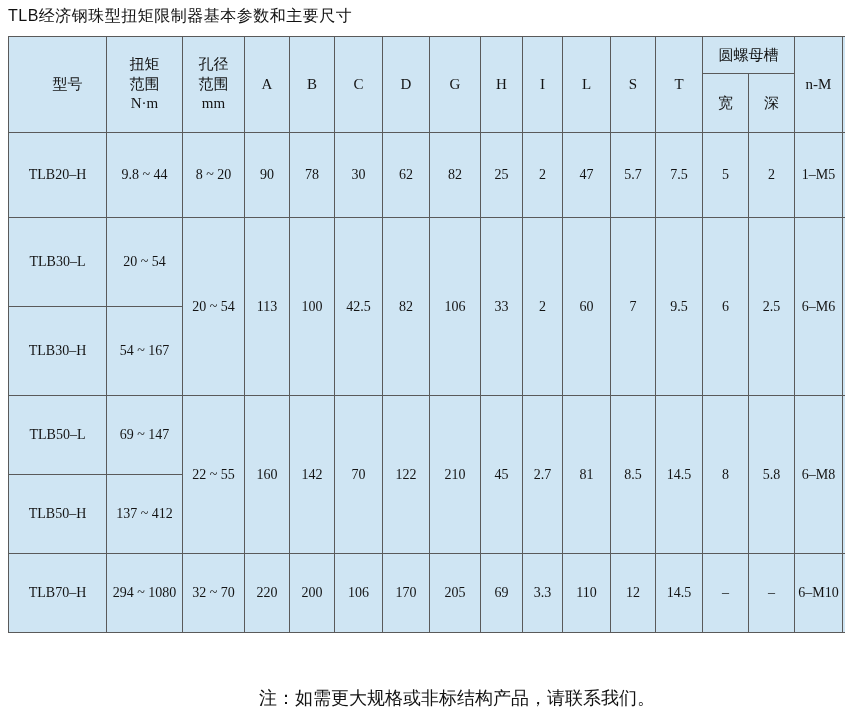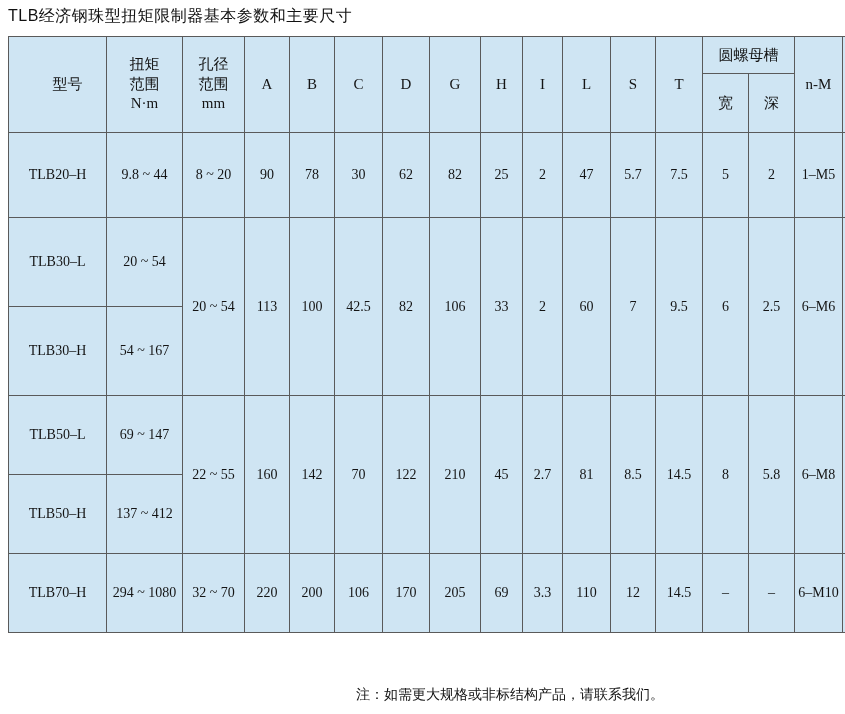--- a/index.html
+++ b/index.html
@@ -61,23 +61,23 @@
   }
   td.small {
     font-size: 13px;
   }
   .hdr-multiline {
     display: block;
     line-height: 1.3;
   }
   .note {
     position: absolute;
-    right: 5px;
+    right: 14px;
     top: 686px;
-    font-size: 14px;
+    font-size: 18px;
     font-family: "Liberation Sans", "DejaVu Sans", sans-serif;
     color: #111;
     white-space: nowrap;
   }
   
   col.c-model   { width: 98px; }
   col.c-torque  { width: 76px; }
   col.c-bore    { width: 62px; }
   col.c-a       { width: 45px; }
   col.c-b       { width: 45px; }

